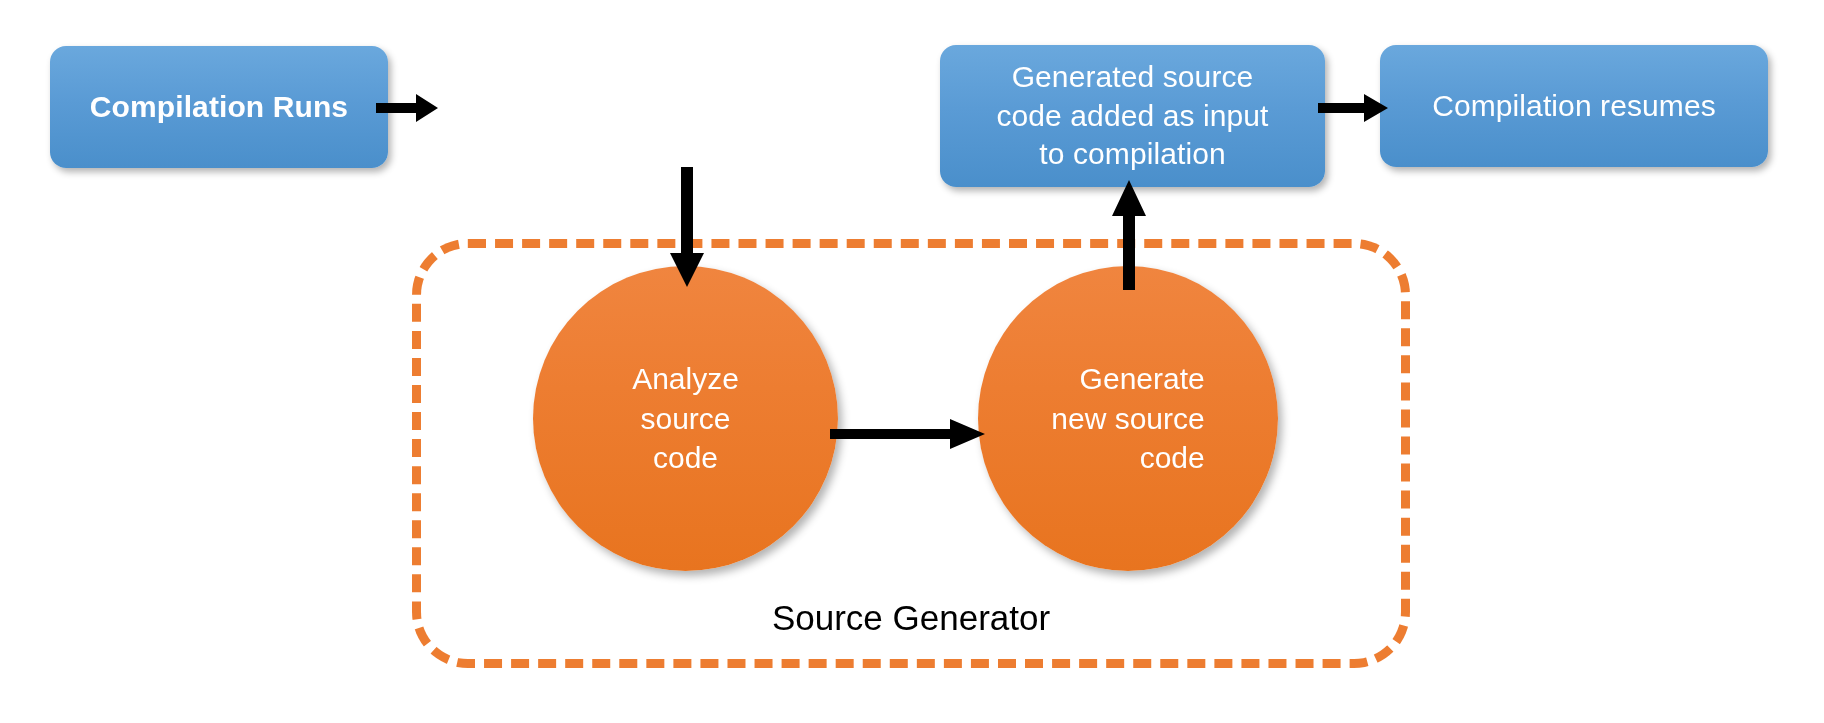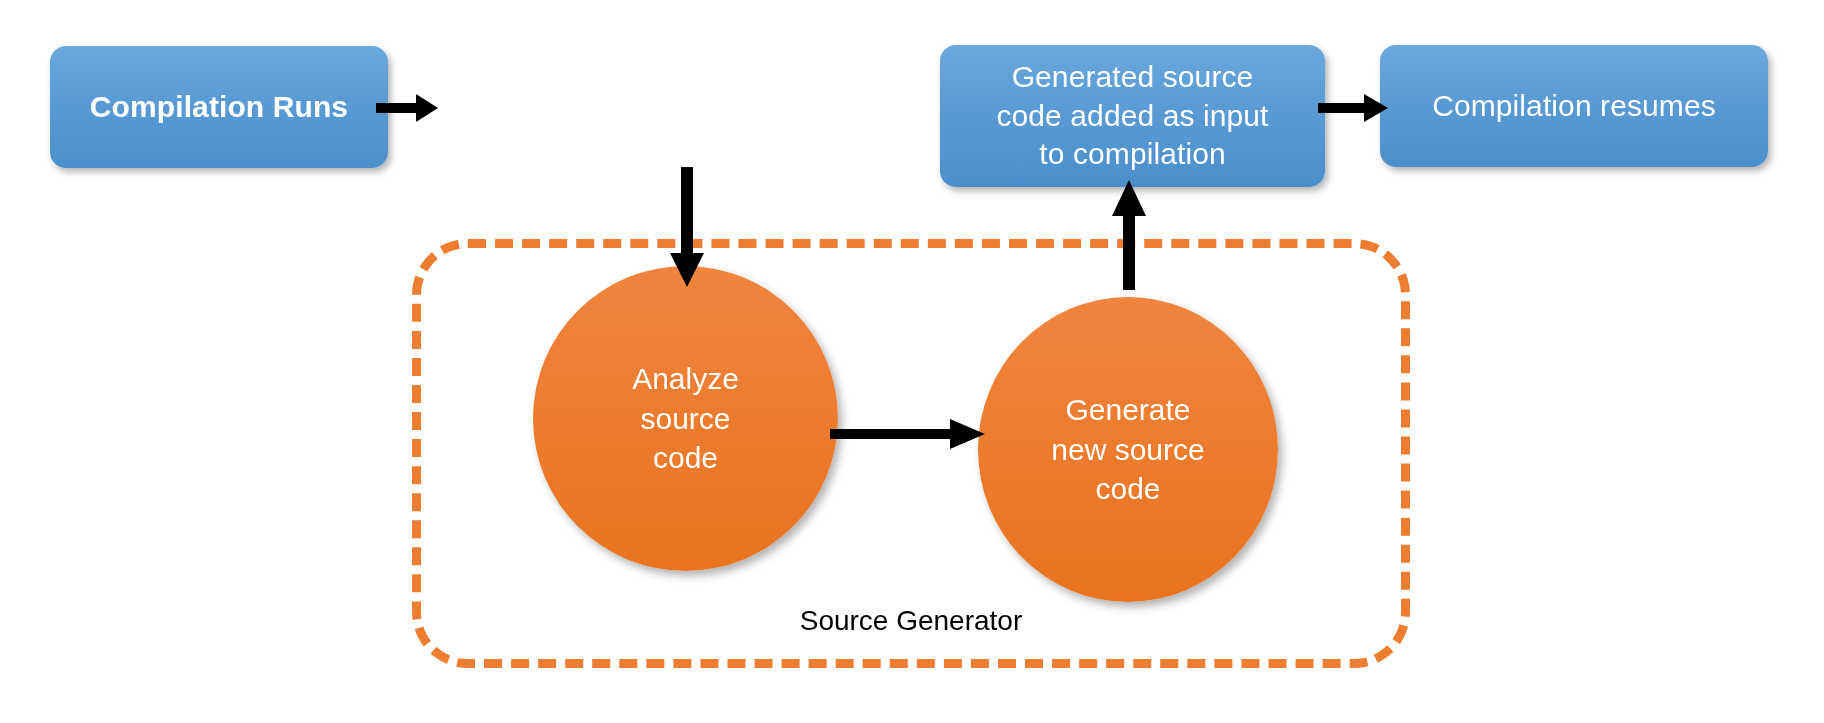--- a/index.html
+++ b/index.html
@@ -55,42 +55,42 @@
     border: 9px dashed #ED7D31;
     border-radius: 56px;
     background: transparent;
   }
   #sg-container-label {
     position: absolute;
     left: 0;
     right: 0;
     bottom: 24px;
     text-align: center;
-    font-size: 28px;
+    font-size: 35px;
     color: #000000;
     line-height: 1;
   }
 
   
   .circle {
     position: absolute;
     border-radius: 50%;
     background: linear-gradient(180deg, #F0853F 0%, #ED7D31 40%, #E8741F 100%);
     color: #ffffff;
     display: flex;
     align-items: center;
     justify-content: center;
     text-align: center;
     font-size: 30px;
     line-height: 1.32;
     box-shadow: 4px 5px 8px rgba(0,0,0,0.30);
     white-space: pre-line;
   }
   #circle-analyze  { left: 533px; top: 266px; width: 305px; height: 305px; }
-  #circle-generate { left: 978px; top: 297px; width: 300px; height: 305px; }
+  #circle-generate { left: 978px; top: 266px; width: 300px; height: 305px; text-align: right; }
 
   
   .arrow { position: absolute; }
   .arrow svg { display: block; overflow: visible; }
 
   #arrow-runs-to-step   { left: 376px;  top: 92px;  width: 62px;  height: 32px; }
   #arrow-gen-to-resume  { left: 1318px; top: 92px;  width: 70px;  height: 32px; }
   #arrow-step-to-analyze{ left: 669px;  top: 167px; width: 36px;  height: 120px; }
   #arrow-generate-to-box{ left: 1111px; top: 180px; width: 36px;  height: 110px; }
   #arrow-analyze-to-gen { left: 830px;  top: 418px; width: 155px; height: 32px; }

